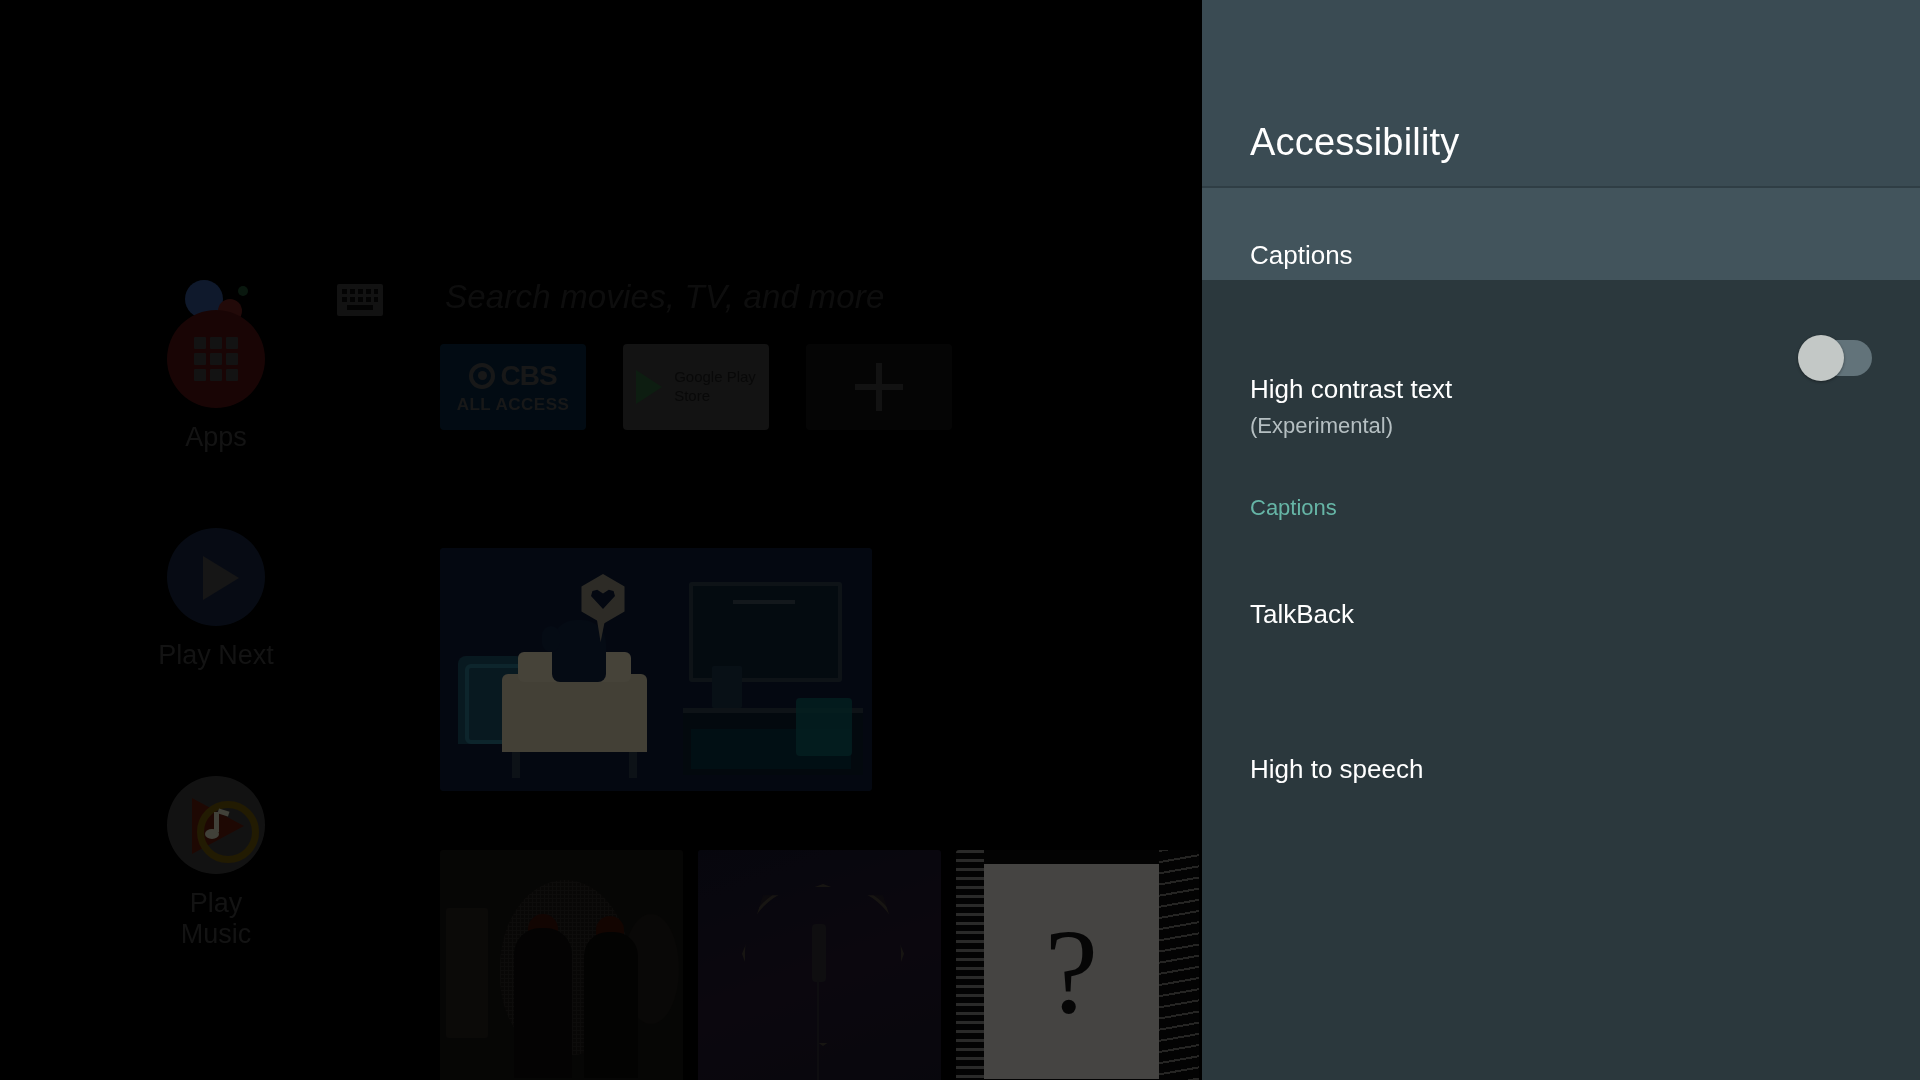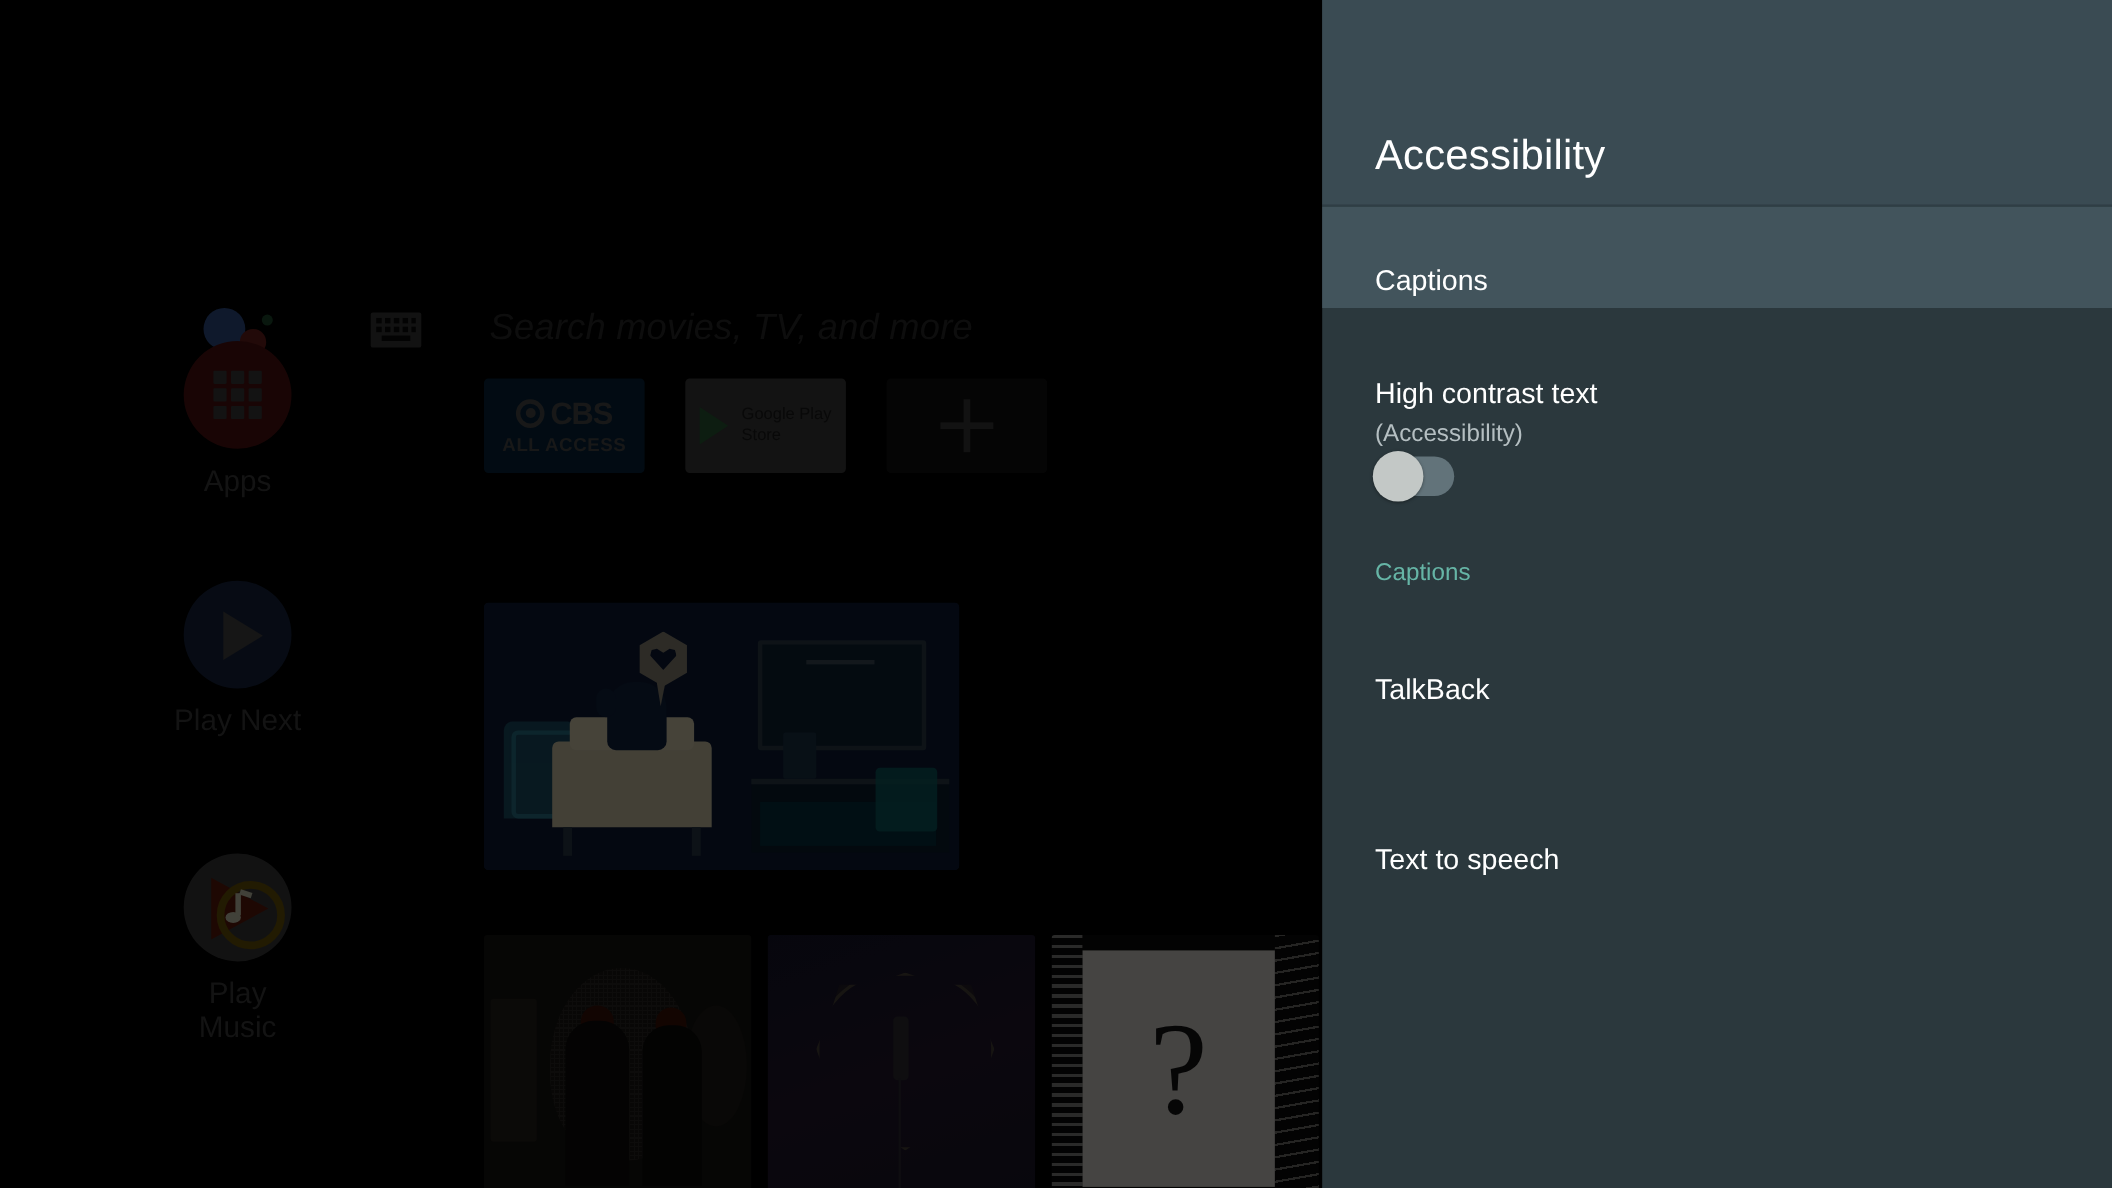--- a/index.html
+++ b/index.html
@@ -105,21 +105,21 @@
 
   
   .panel{position:absolute;right:0;top:0;width:718px;height:1080px;background:#2b383d;}
   .panel-head{height:186px;background:#3a4b53;position:relative;}
   .panel-title{position:absolute;left:48px;top:96px;font-size:38px;color:#fff;font-weight:normal;letter-spacing:.2px;}
   .head-rule{height:2px;background:#2f3e45;}
   .row{position:relative;padding:0 48px;box-sizing:border-box;}
   .row-selected{background:#42545c;height:92px;display:flex;align-items:center;}
   .row-title{font-size:26px;color:#fff;margin-top:42px;}
   .row-sub{font-size:22px;color:#b5bfc2;margin-top:8px;}
-  .row-setting{height:auto;padding-top:20px;padding-bottom:26px;display:flex;align-items:flex-start;justify-content:space-between;flex-direction:column;}
+  .row-setting{height:auto;padding-top:52px;padding-bottom:26px;display:flex;align-items:flex-start;justify-content:space-between;}
   .section-hdr{font-size:22px;color:#66b5a6;padding:30px 48px 0 48px;}
   .row-item{padding:36px 48px 0 48px;}
   .switch{width:72px;height:36px;border-radius:18px;background:#62737a;position:relative;margin-top:8px;flex:0 0 auto;}
   .knob{position:absolute;left:-2px;top:-5px;width:46px;height:46px;border-radius:50%;background:#c3c8c6;box-shadow:0 1px 3px rgba(0,0,0,.4);}
 </style>
 </head>
 <body>
 
 <div class="screen">
 
@@ -258,34 +258,34 @@
     </div>
     <div class="head-rule"></div>
 
     <div class="row row-selected">
       <span class="row-title">Captions</span>
     </div>
 
     <div class="row row-setting">
       <div>
         <div class="row-title">High contrast text</div>
-        <div class="row-sub">(Accessibility)</div>
+        <div class="row-sub">(Experimental)</div>
       </div>
       <div class="switch">
         <span class="knob"></span>
       </div>
     </div>
 
     <div class="section-hdr">Captions</div>
 
     <div class="row-item">
       <div class="row-title">TalkBack</div>
     </div>
 
     <div class="row-item">
     </div>
 
     <div class="row-item" style="padding-top:46px;">
-      <div class="row-title">Text to speech</div>
+      <div class="row-title">High to speech</div>
     </div>
   </div>
 
 </div>
 
 </body></html>

